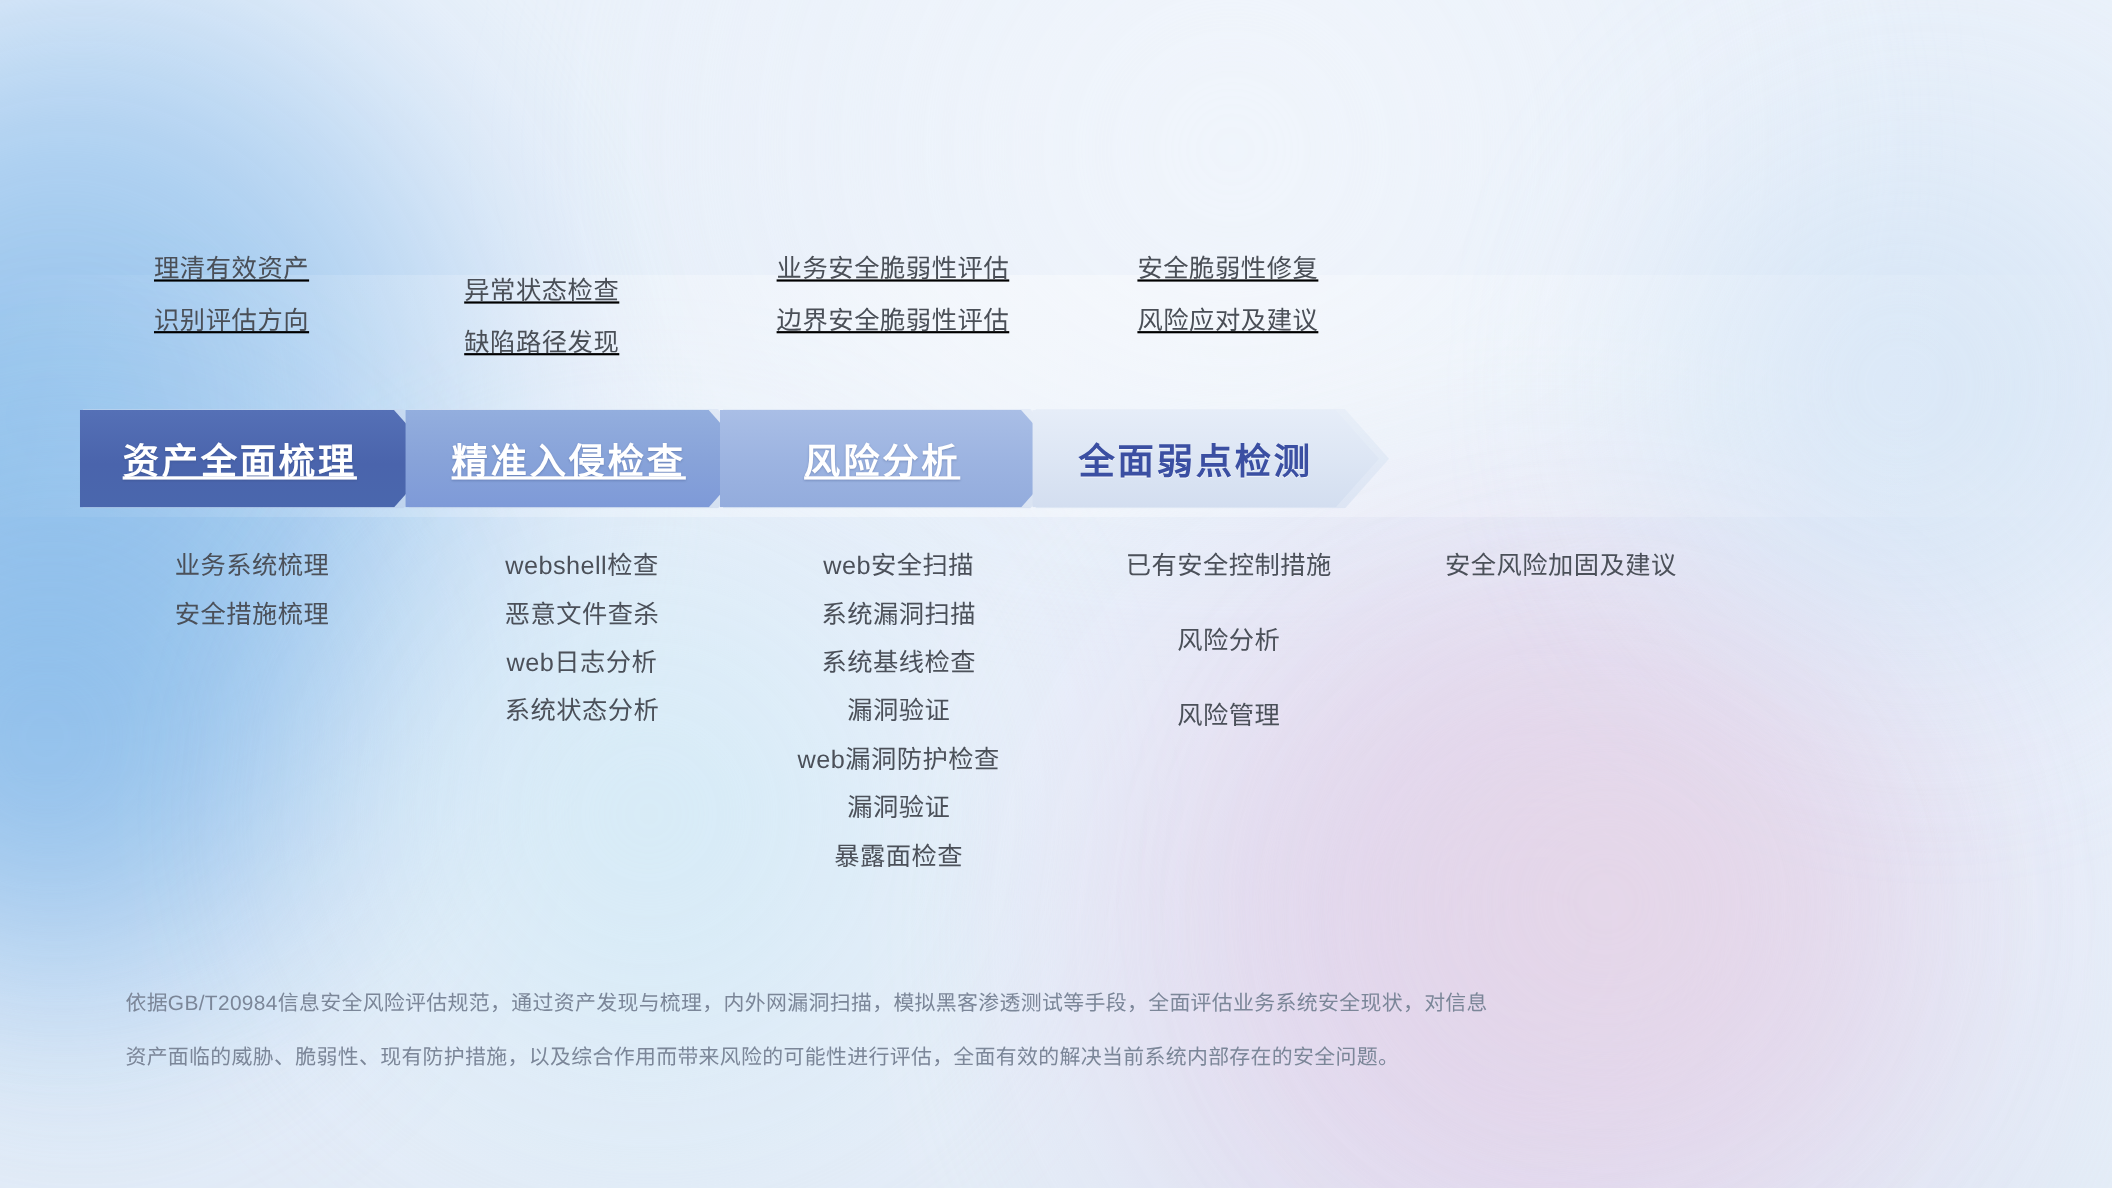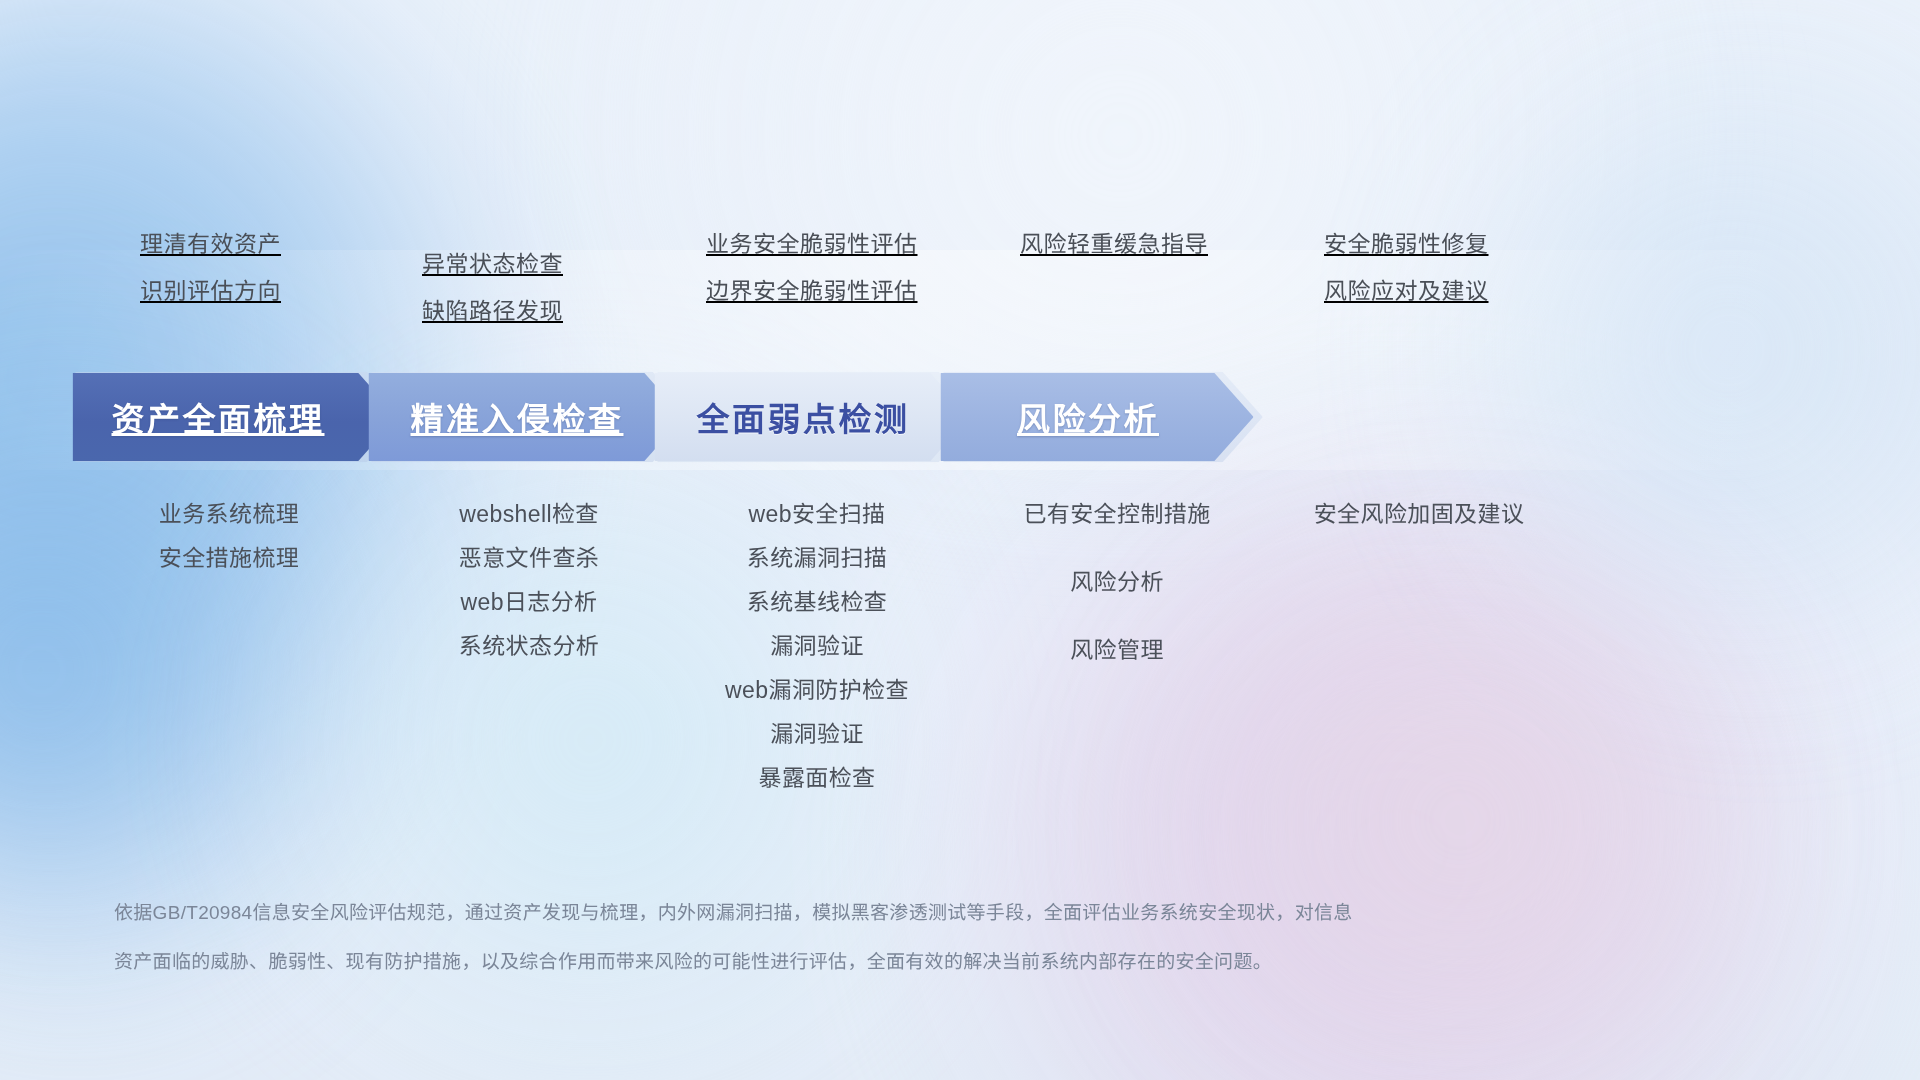--- a/index.html
+++ b/index.html
@@ -182,25 +182,20 @@
         <div class="note">异常状态检查</div>
         <div class="note">缺陷路径发现</div>
       </div>
     </div>
     <div class="col c3">
       <div class="note-list tn3">
         <div class="note">业务安全脆弱性评估</div>
         <div class="note">边界安全脆弱性评估</div>
       </div>
     </div>
-    <div class="col c4">
-      <div class="note-list tn4">
-        <div class="note">风险轻重缓急指导</div>
-      </div>
-    </div>
     <div class="col c5">
       <div class="note-list tn5">
         <div class="note">安全脆弱性修复</div>
         <div class="note">风险应对及建议</div>
       </div>
     </div>
   </div>
 
   <div id="band">
 
@@ -209,30 +204,30 @@
       <div class="shape" style="background:linear-gradient(180deg,#5570b6 0%,#4a64ac 55%,#4a67ad 100%); transform:scale(.985);"></div>
       <div class="label lbl-white">资产全面梳理</div>
     </div>
 
     <div class="chev w2">
       <div class="shape halo" style="background:linear-gradient(180deg,#d5e0f2 0%,#c3d2ea 100%);"></div>
       <div class="shape" style="background:linear-gradient(180deg,#93aede 0%,#88a3d9 50%,#7e9ad8 100%); transform:scale(.985);"></div>
       <div class="label lbl-white">精准入侵检查</div>
     </div>
 
+    <div class="chev w4">
+      <div class="shape halo" style="background:linear-gradient(180deg,#dbe4f4 0%,#c7d5ec 100%);"></div>
+      <div class="shape" style="background:linear-gradient(180deg,#a9bee6 0%,#9db4e1 50%,#93acdd 100%); transform:scale(.985);"></div>
+      <div class="label lbl-white">风险分析</div>
+    </div>
+
     <div class="chev w3">
       <div class="shape halo" style="background:linear-gradient(180deg,#e2eaf6 0%,#cfdcef 100%);"></div>
       <div class="shape" style="background:linear-gradient(180deg,#e6edf8 0%,#dde6f4 50%,#d3def0 100%); transform:scale(.985);"></div>
       <div class="label lbl-blue">全面弱点检测</div>
-    </div>
-
-    <div class="chev w4">
-      <div class="shape halo" style="background:linear-gradient(180deg,#dbe4f4 0%,#c7d5ec 100%);"></div>
-      <div class="shape" style="background:linear-gradient(180deg,#a9bee6 0%,#9db4e1 50%,#93acdd 100%); transform:scale(.985);"></div>
-      <div class="label lbl-white">风险分析</div>
     </div>
 
 
   </div>
 
   <div class="cols" id="bot-lists">
     <div class="col c1">
       <div class="blist bl1">
         <div class="bitem">业务系统梳理</div>
         <div class="bitem">安全措施梳理</div>

